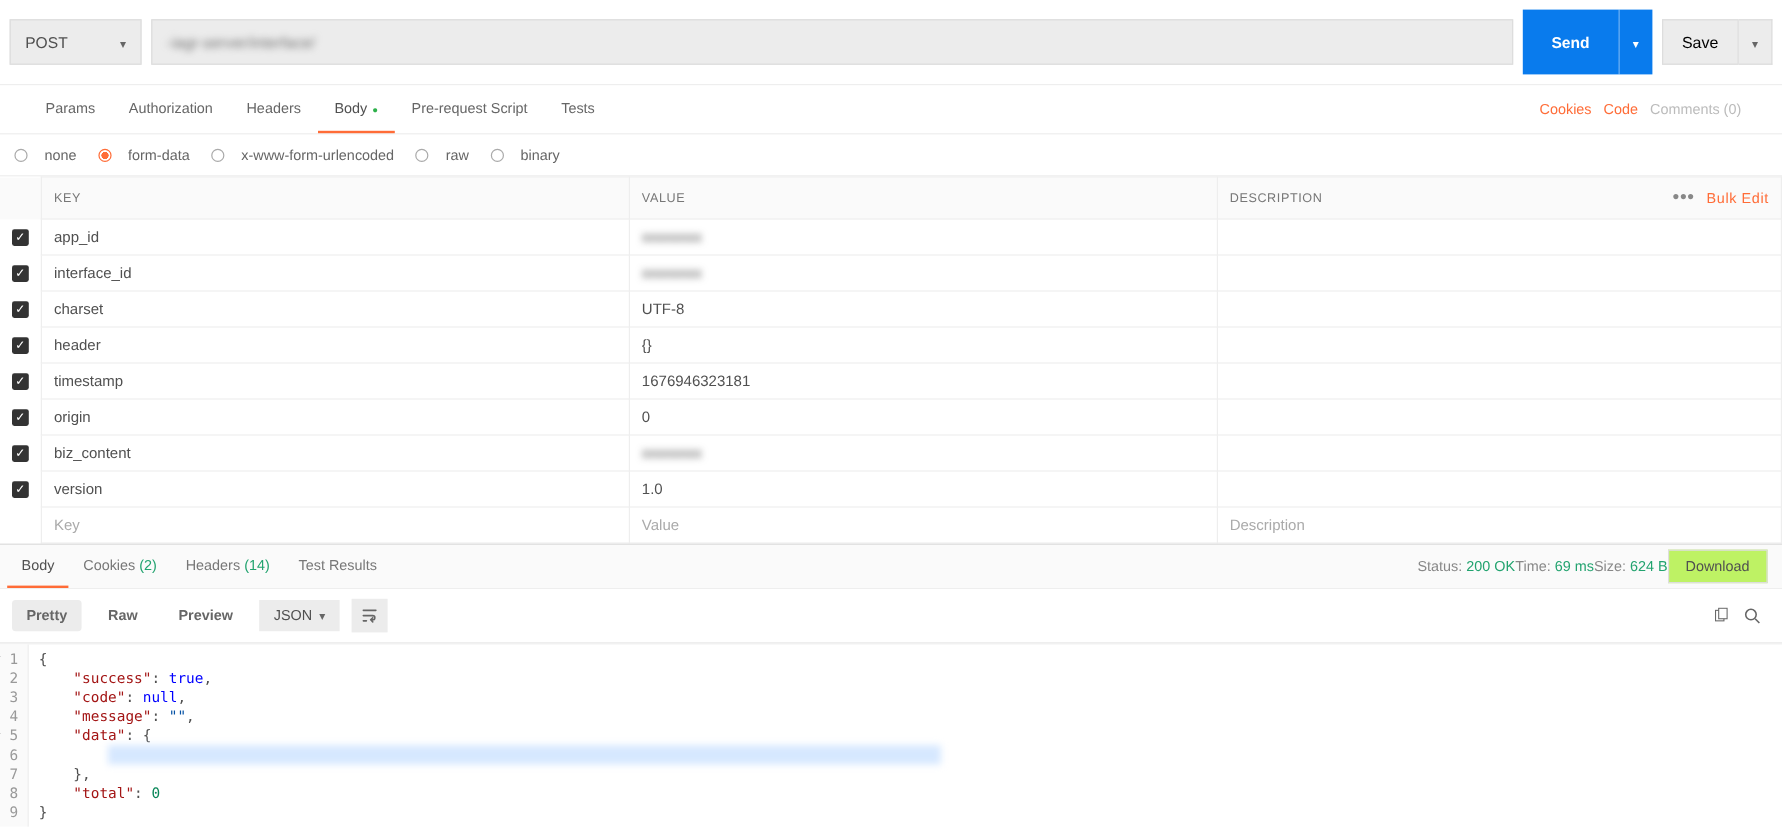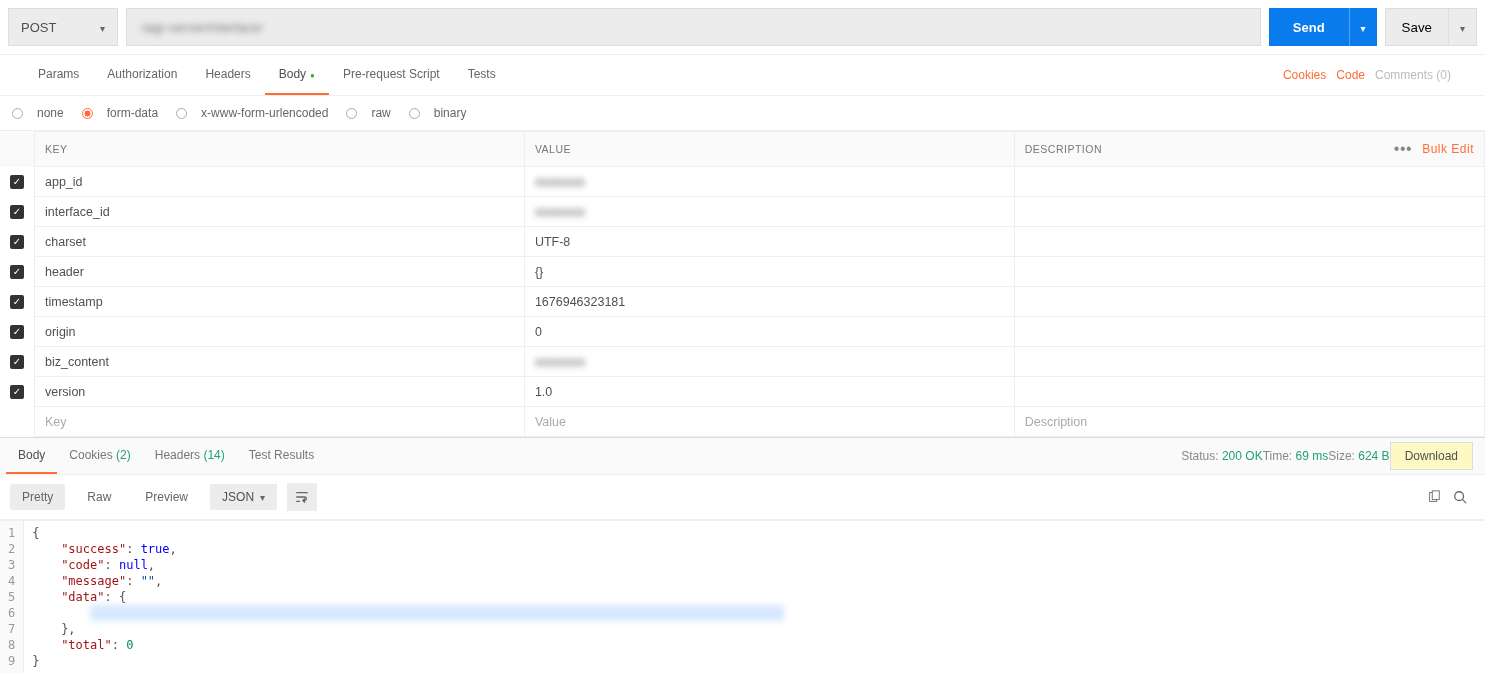--- a/index.html
+++ b/index.html
@@ -1,21 +1,21 @@
 <!DOCTYPE html>
 <html><head>
 <meta charset="utf-8">
 <style>
   * { box-sizing: border-box; margin: 0; padding: 0; }
   body { font-family: -apple-system, BlinkMacSystemFont, "Segoe UI", Arial, sans-serif; font-size: 12px; color: #505050; background: #fff; }
   
   .req-bar { display: flex; align-items: center; padding: 8px 8px; gap: 8px; border-bottom: 1px solid #eee; }
   .method-select { width: 110px; height: 38px; background: #ececec; border: 1px solid #ddd; display: flex; align-items: center; justify-content: space-between; padding: 0 12px; font-size: 13px; cursor: pointer; }
   .url-input { flex: 1; height: 38px; background: #ececec; border: 1px solid #ddd; padding: 0 12px; font-size: 13px; color: #777; display: flex; align-items: center; }
-  .send-btn { display: flex; align-items: center; height: 38px; }
+  .send-btn { display: flex; align-items: center; height: 54px; }
   .send-main { background: #097bed; color: #fff; font-weight: bold; font-size: 13px; border: none; padding: 0 24px; height: 100%; cursor: pointer; }
   .send-dd { background: #097bed; color: #fff; border: none; border-left: 1px solid rgba(255,255,255,0.3); width: 28px; height: 100%; cursor: pointer; display:flex;align-items:center;justify-content:center;}
   .save-btn { display: flex; align-items: flex-end; height: 38px; }
   .save-main { background: #ececec; border: 1px solid #ddd; padding: 0 16px; height: 100%; cursor: pointer; }
   .save-dd { background: #ececec; border: 1px solid #ddd; border-left: none; width: 28px; height: 100%; cursor: pointer; display:flex;align-items:center;justify-content:center;}
   .chevron::after { content: "▾"; font-size: 10px; color: #666; }
   .chevron-w::after { content: "▾"; font-size: 10px; color: #fff; }
 
   .tabs { display: flex; align-items: center; border-bottom: 1px solid #eee; padding: 0 24px; }
   .tab { padding: 12px 14px; font-size: 12px; color: #666; cursor: pointer; border-bottom: 2px solid transparent; }
@@ -38,24 +38,24 @@
   .col-key { width: 33%; }
   .col-value { width: 33%; }
   .more-dots { font-size: 16px; color: #888; cursor: pointer; }
   .checkbox { width: 14px; height: 14px; background: #333; border-radius: 2px; display: inline-flex; align-items: center; justify-content: center; color: #fff; font-size: 10px; }
 
   .resp-tabs { display: flex; align-items: center; border-top: 1px solid #ddd; border-bottom: 1px solid #eee; background: #fafafa; padding: 0 6px; }
   .rtab { padding: 10px 12px; font-size: 12px; color: #777; cursor: pointer; border-bottom: 2px solid transparent; }
   .rtab.active { color: #505050; border-bottom-color: #ff6c37; }
   .count-teal { color: #22a36f; }
   .resp-right { margin-left: auto; display: flex; align-items: center; font-size: 12px; color: #888; padding-right: 6px;}
-  .dl-btn { background: #fef9c3; border: 1px solid #ddd; padding: 6px 14px; cursor: pointer; color: #505050; font-size: 12px;}
+  .dl-btn { background: #bef264; border: 1px solid #ddd; padding: 6px 14px; cursor: pointer; color: #505050; font-size: 12px;}
 
   .view-bar { display: flex; align-items: center; gap: 10px; padding: 8px 10px; border-bottom: 1px solid #eee; background:#fff;}
-  .view-btn { padding: 6px 12px; font-size: 12px; color: #666; cursor: pointer; border-radius: 3px;}
+  .view-btn { padding: 6px 12px; font-size: 12px; color: #666; cursor: pointer; border-radius: 3px; font-weight: bold;}
   .view-btn.active { background: #ececec; }
   .json-dd { background: #ececec; padding: 6px 12px; font-size: 12px; display:flex; align-items:center; gap:6px; cursor:pointer;}
   .wrap-btn { background: #ececec; width: 30px; height: 28px; display:flex; align-items:center; justify-content:center; cursor:pointer;}
   .view-right { margin-left: auto; display:flex; gap:12px; padding-right:8px;}
 
   .code-area { display: flex; font-family: Consolas, monospace; font-size: 12px; border-top: 1px solid #eee;}
   .gutter { background: #fafafa; border-right: 1px solid #eee; padding: 4px 6px; text-align: right; color: #999; user-select:none; line-height: 16px;}
   .gutter div { padding: 0 2px; position:relative;}
   .fold::before { content: "▾"; position:absolute; left:-10px; font-size:9px; color:#999;}
   .code-content { padding: 4px 8px; line-height: 16px; flex:1;}

